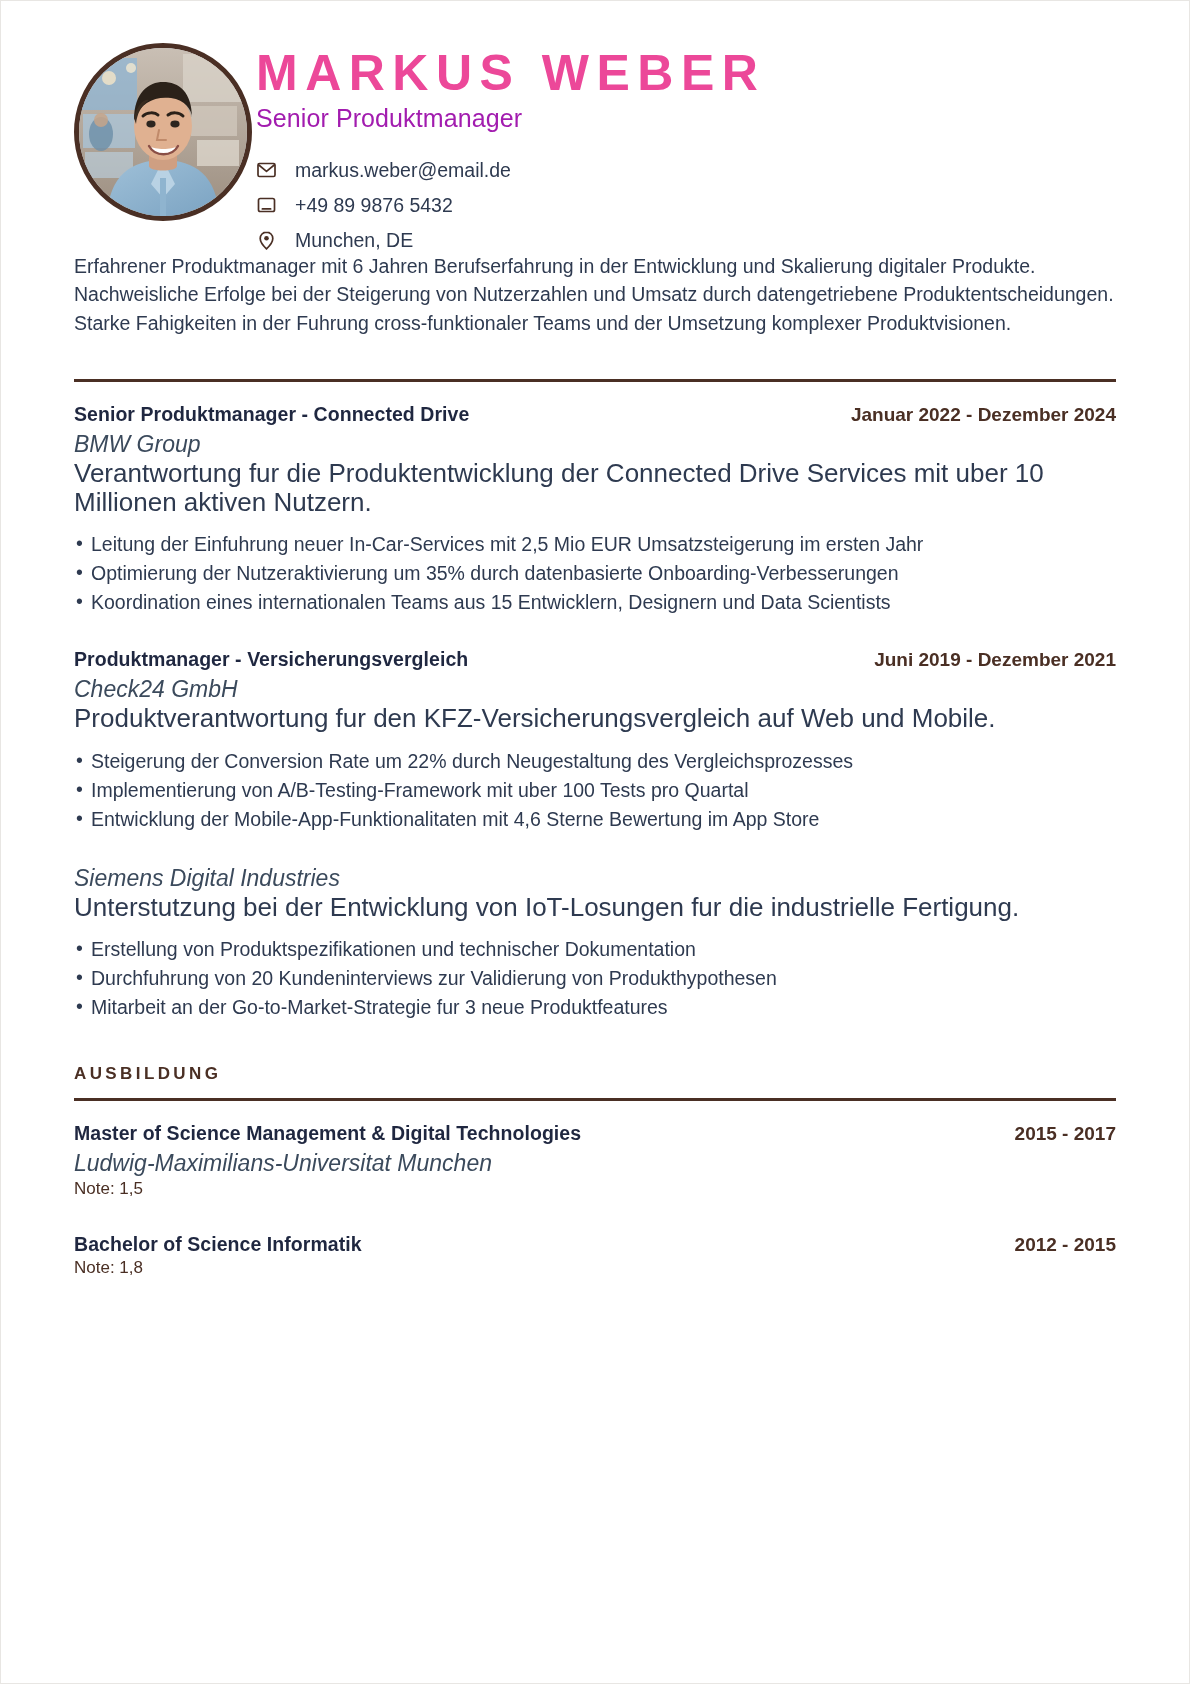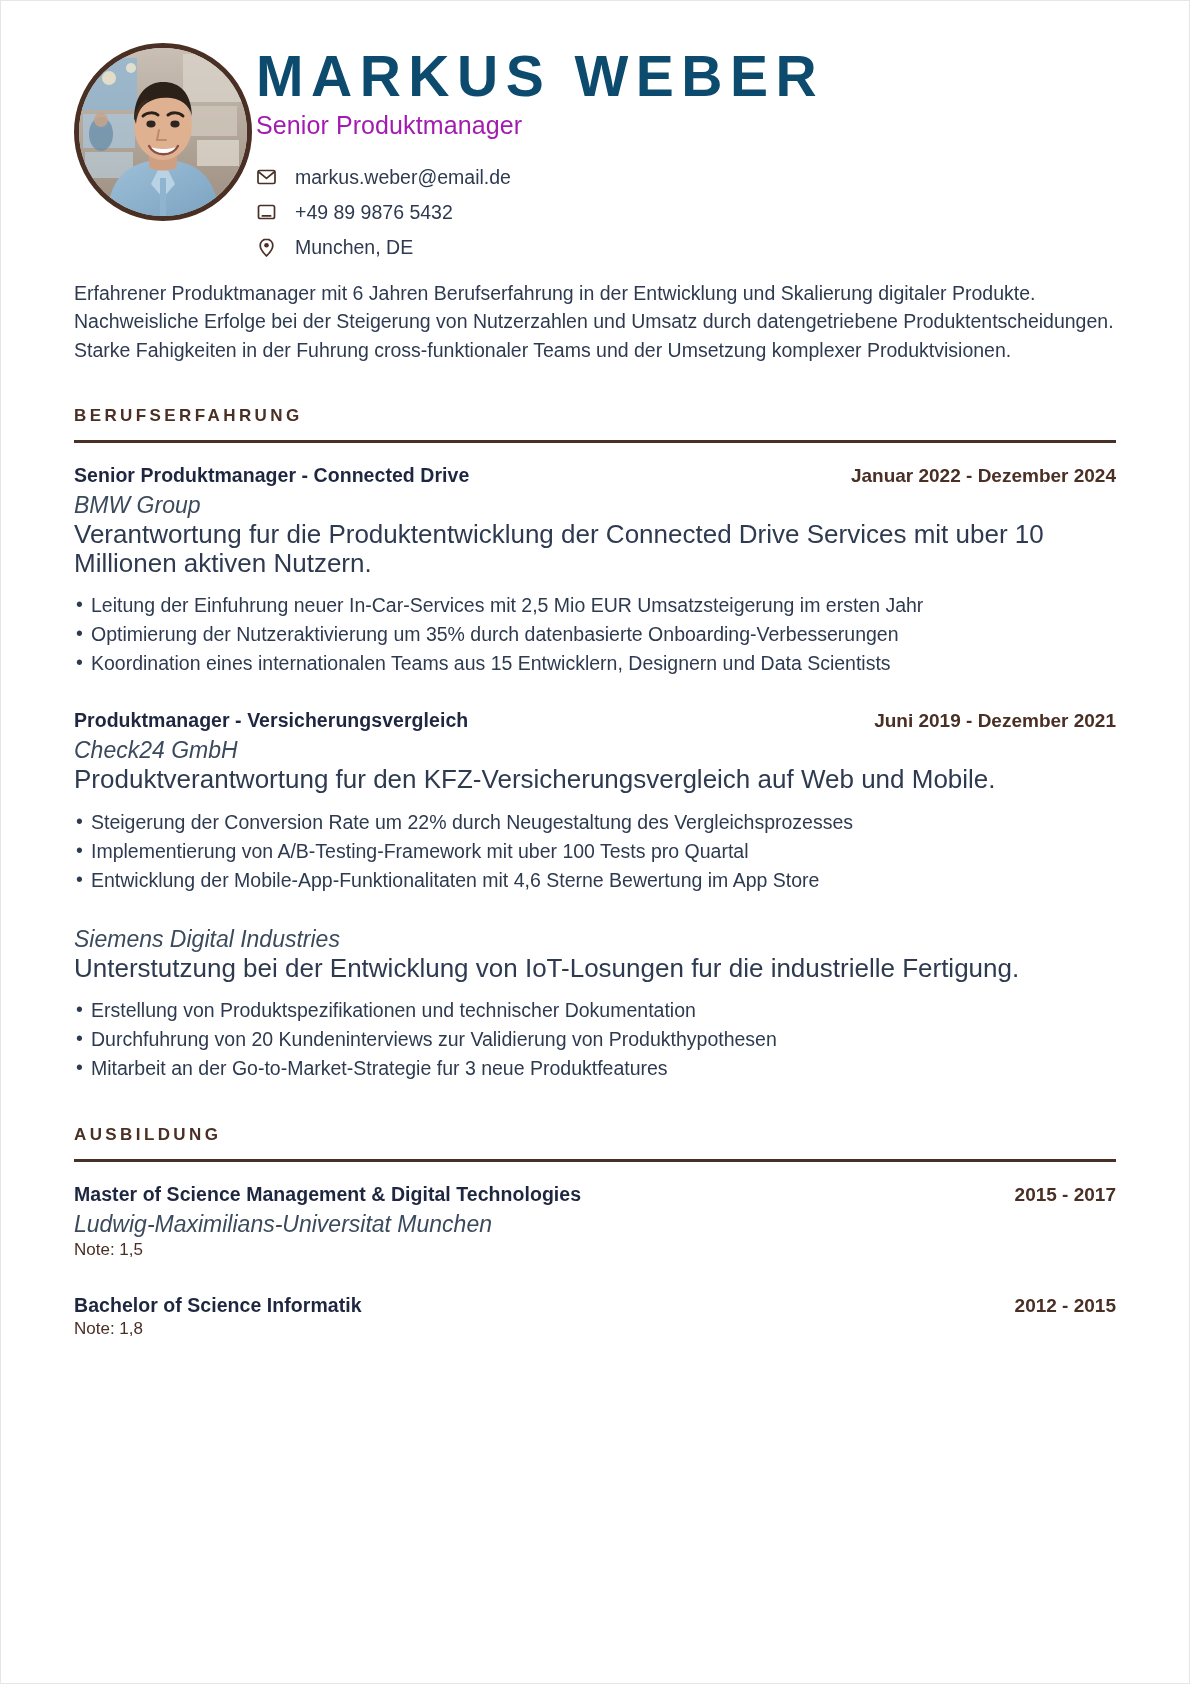--- a/index.html
+++ b/index.html
@@ -47,23 +47,23 @@
     background: #cfd6dd;
   }
   .photo svg { display: block; width: 100%; height: 100%; }
 
   .head-right {
     flex: 1 1 auto;
     padding-top: 14px;
     min-width: 0;
   }
   .name {
-    font-size: 57px;
+    font-size: 50px;
     font-weight: bold;
-    color: #0c4a6e;
+    color: #ec4899;
     letter-spacing: 7.5px;
     line-height: 1.05;
     margin: 0 0 4px 0;
     white-space: nowrap;
   }
   .role {
     font-size: 25px;
     color: #a21caf;
     font-weight: normal;
     margin: 0 0 26px 0;
@@ -84,21 +84,21 @@
     height: 20px;
     flex: 0 0 20px;
     display: inline-flex;
     align-items: center;
     justify-content: center;
   }
   .cicon svg { display: block; }
 
   
   .summary {
-    margin-top: 20px;
+    margin-top: 0;
     font-size: 19.5px;
     line-height: 28.5px;
     color: #2e3a50;
     text-align: left;
   }
 
   
   .section { margin-top: 42px; }
   .section-title {
     font-size: 17px;
@@ -261,21 +261,20 @@
             <span>Munchen, DE</span>
           </div>
 
         </div>
       </div>
     </div>
 
     <div class="summary">Erfahrener Produktmanager mit 6 Jahren Berufserfahrung in der Entwicklung und Skalierung digitaler Produkte. Nachweisliche Erfolge bei der Steigerung von Nutzerzahlen und Umsatz durch datengetriebene Produktentscheidungen. Starke Fahigkeiten in der Fuhrung cross-funktionaler Teams und der Umsetzung komplexer Produktvisionen.</div>
 
     <div class="section">
-      <div class="section-title">BERUFSERFAHRUNG</div>
       <div class="section-rule"></div>
 
       <div class="entry">
         <div class="entry-head">
           <div class="entry-title">Senior Produktmanager - Connected Drive</div>
           <div class="entry-date">Januar 2022 - Dezember 2024</div>
         </div>
         <div class="entry-org">BMW Group</div>
         <div class="entry-desc">Verantwortung fur die Produktentwicklung der Connected Drive Services mit uber 10 Millionen aktiven Nutzern.</div>
         <ul class="bullets">

